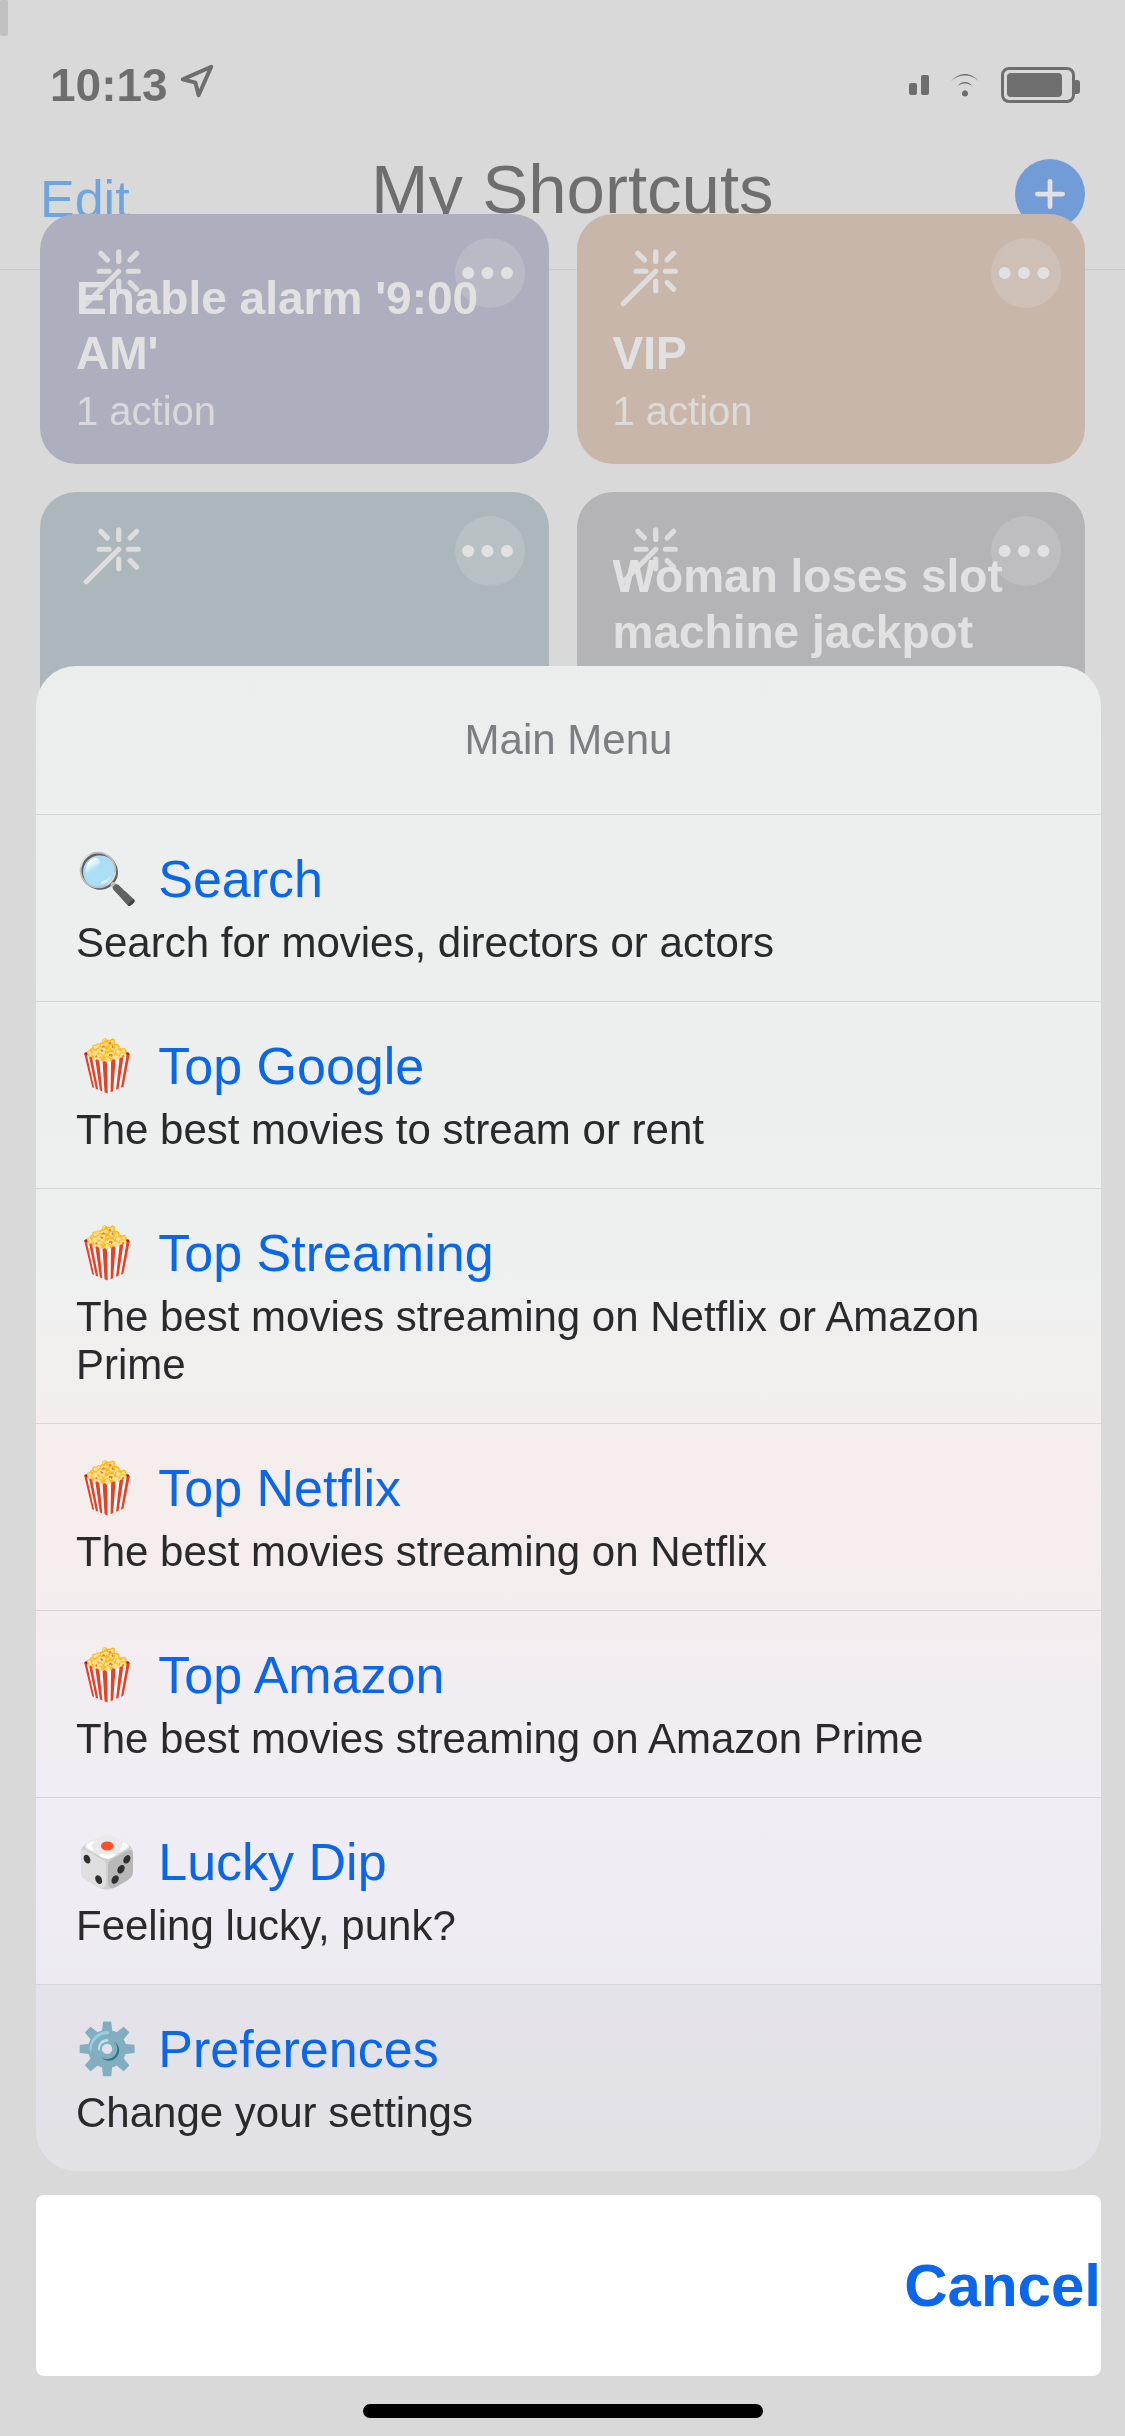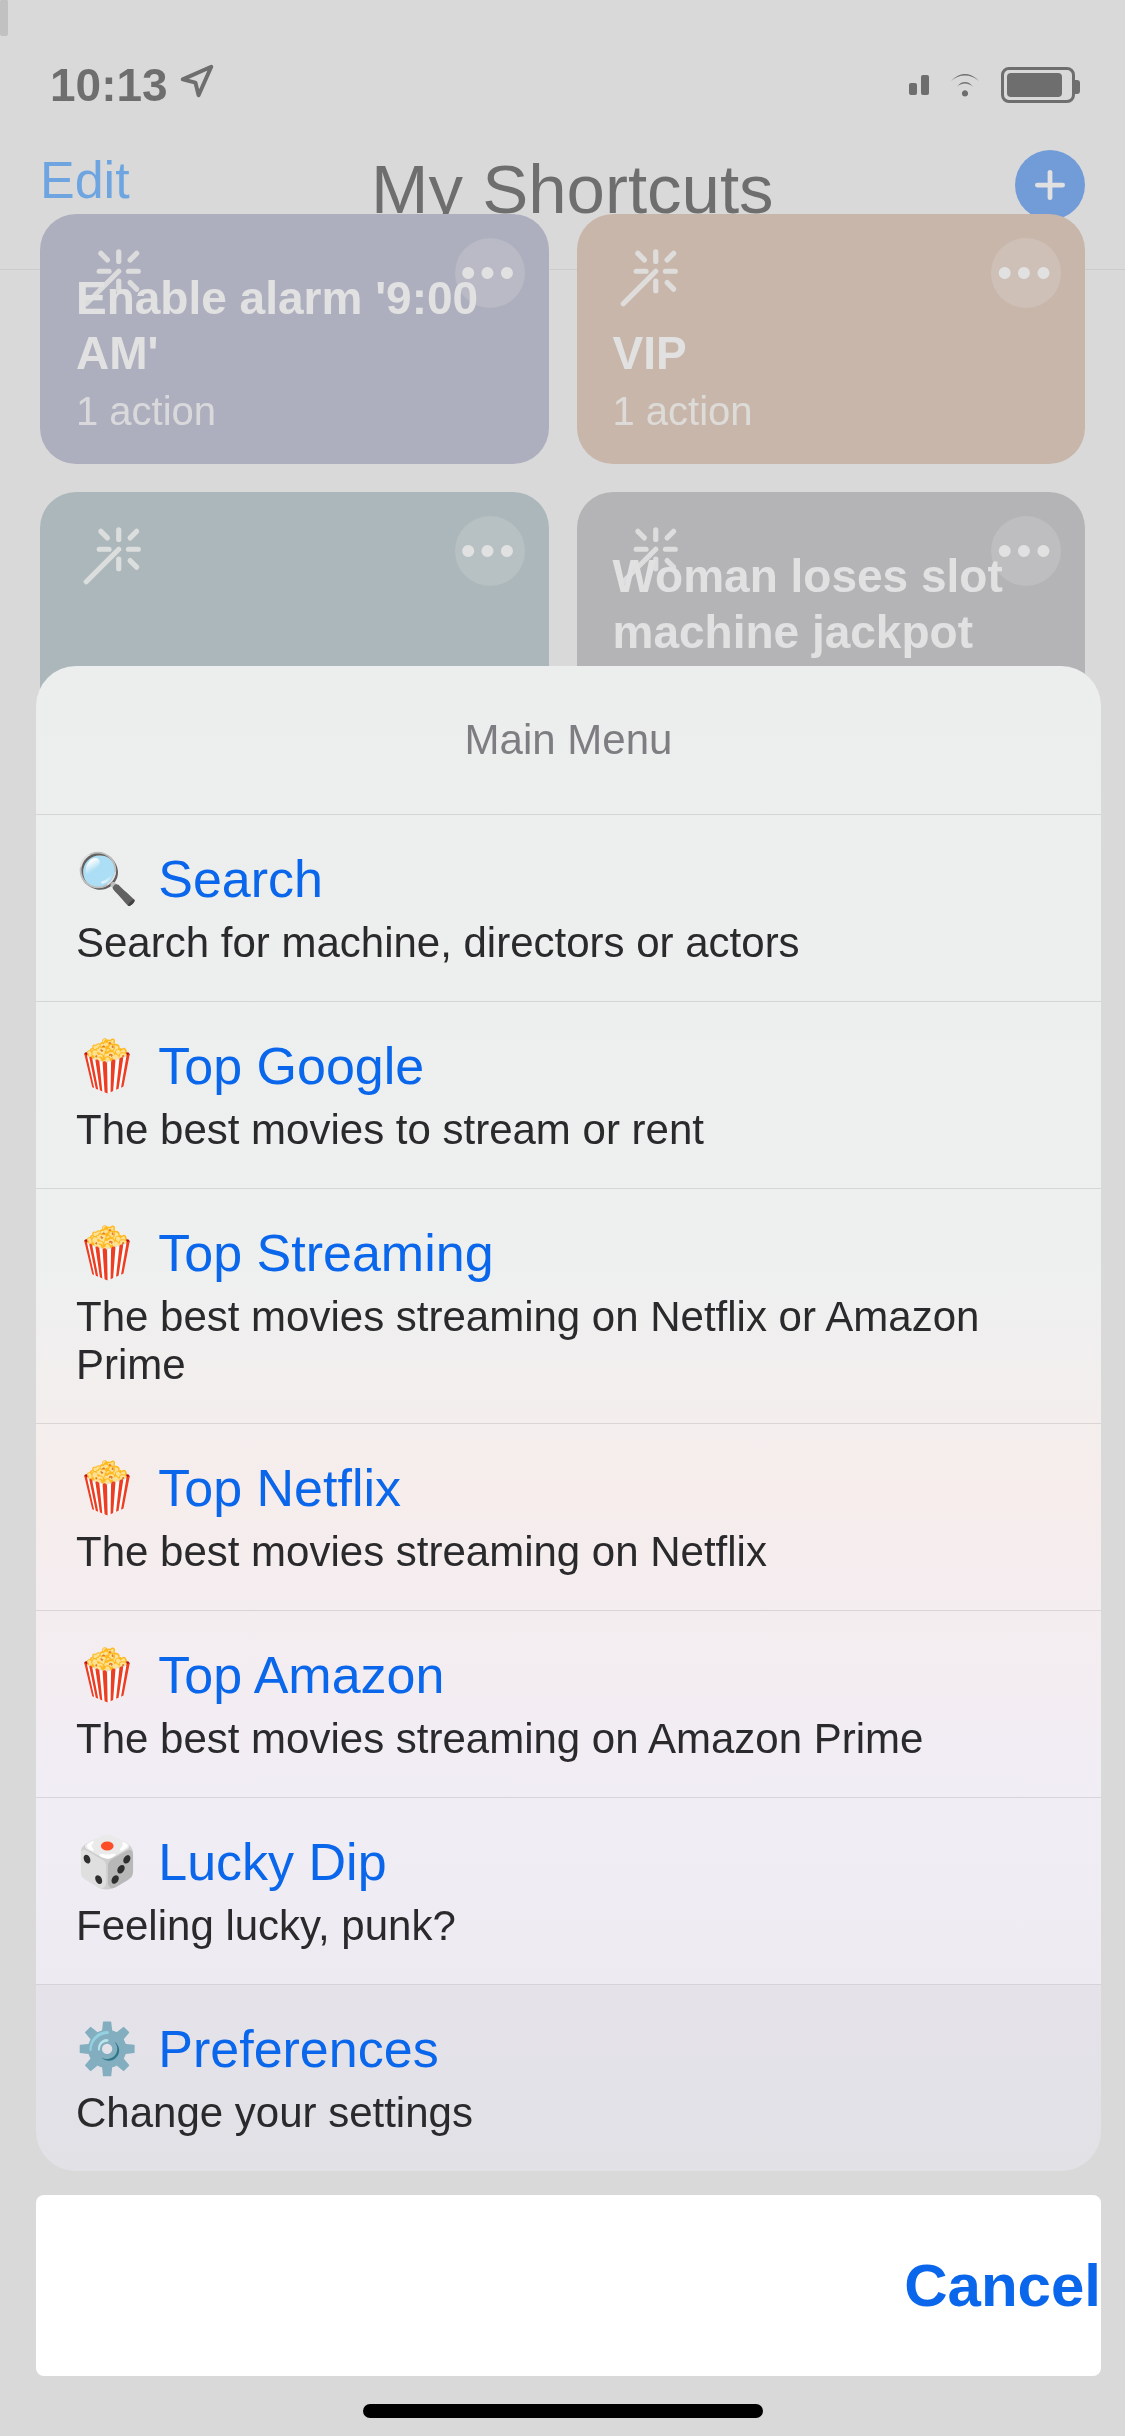--- a/index.html
+++ b/index.html
@@ -35,21 +35,21 @@
   .wifi { font-size: 40px; }
   .battery {
     width: 74px; height: 36px; border: 3px solid #000; border-radius: 8px;
     position: relative; display: inline-block;
   }
   .battery::after { content:""; position:absolute; right:-8px; top:10px; width:5px; height:14px; background:#000; border-radius:0 3px 3px 0;}
   .battery .level { position:absolute; left:3px; top:3px; bottom:3px; width:55px; background:#000; border-radius:4px; }
 
   
   .nav-bar {
-    display: flex; align-items: flex-start; justify-content: space-between;
+    display: flex; align-items: flex-end; justify-content: space-between;
     padding: 20px 40px 40px 40px;
     border-bottom: 1px solid rgba(0,0,0,0.12);
   }
   .nav-left { color: #007aff; font-size: 52px; font-weight: 400; }
   .nav-title { font-size: 69px; font-weight: 400; color: #000; }
   .nav-add {
     width: 70px; height: 70px; border-radius: 50%;
     background: #0a66ea; color: #fff; display:flex; align-items:center; justify-content:center;
     font-size: 56px; font-weight: 300;
   }
@@ -250,21 +250,21 @@
 
 <div class="sheet-wrap">
   <div class="sheet">
     <div class="sheet-header">Main Menu</div>
 
     <div class="menu-item">
       <div class="menu-row1">
         <span class="menu-emoji">🔍</span>
         <span class="menu-label">Search</span>
       </div>
-      <div class="menu-desc">Search for machine, directors or actors</div>
+      <div class="menu-desc">Search for movies, directors or actors</div>
     </div>
 
     <div class="menu-item">
       <div class="menu-row1">
         <span class="menu-emoji">🍿</span>
         <span class="menu-label">Top Google</span>
       </div>
       <div class="menu-desc">The best movies to stream or rent</div>
     </div>
 

